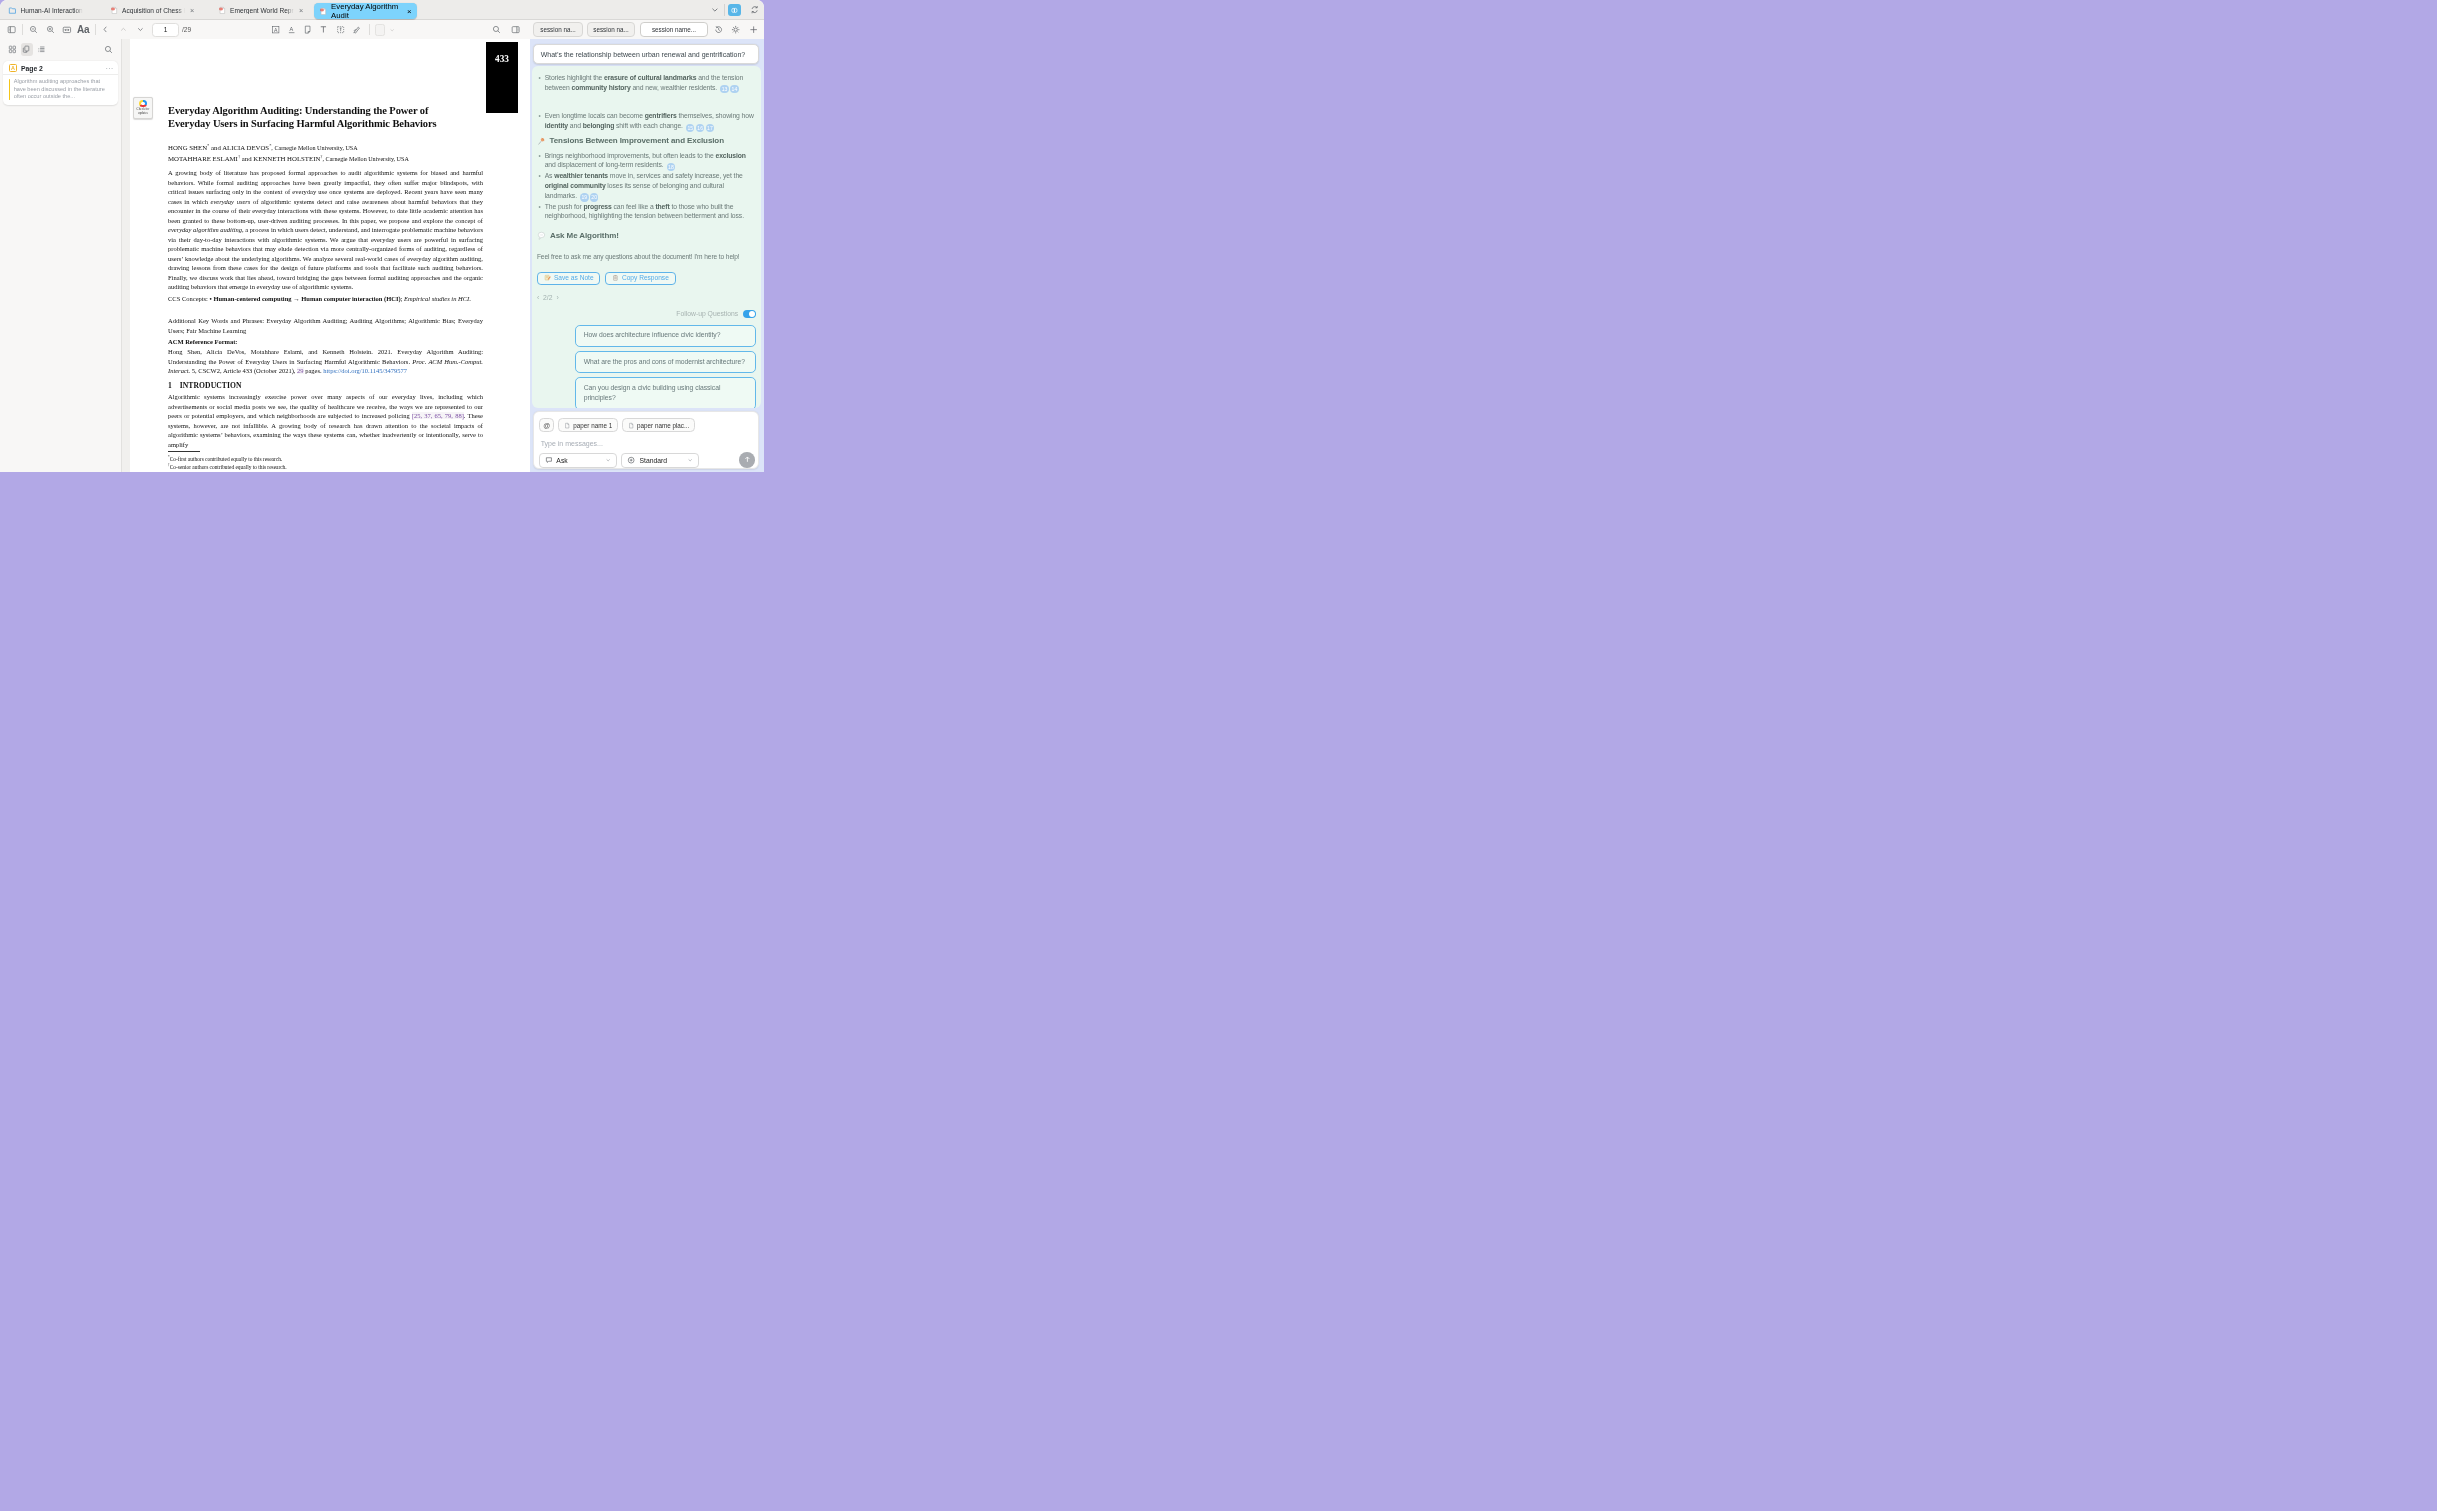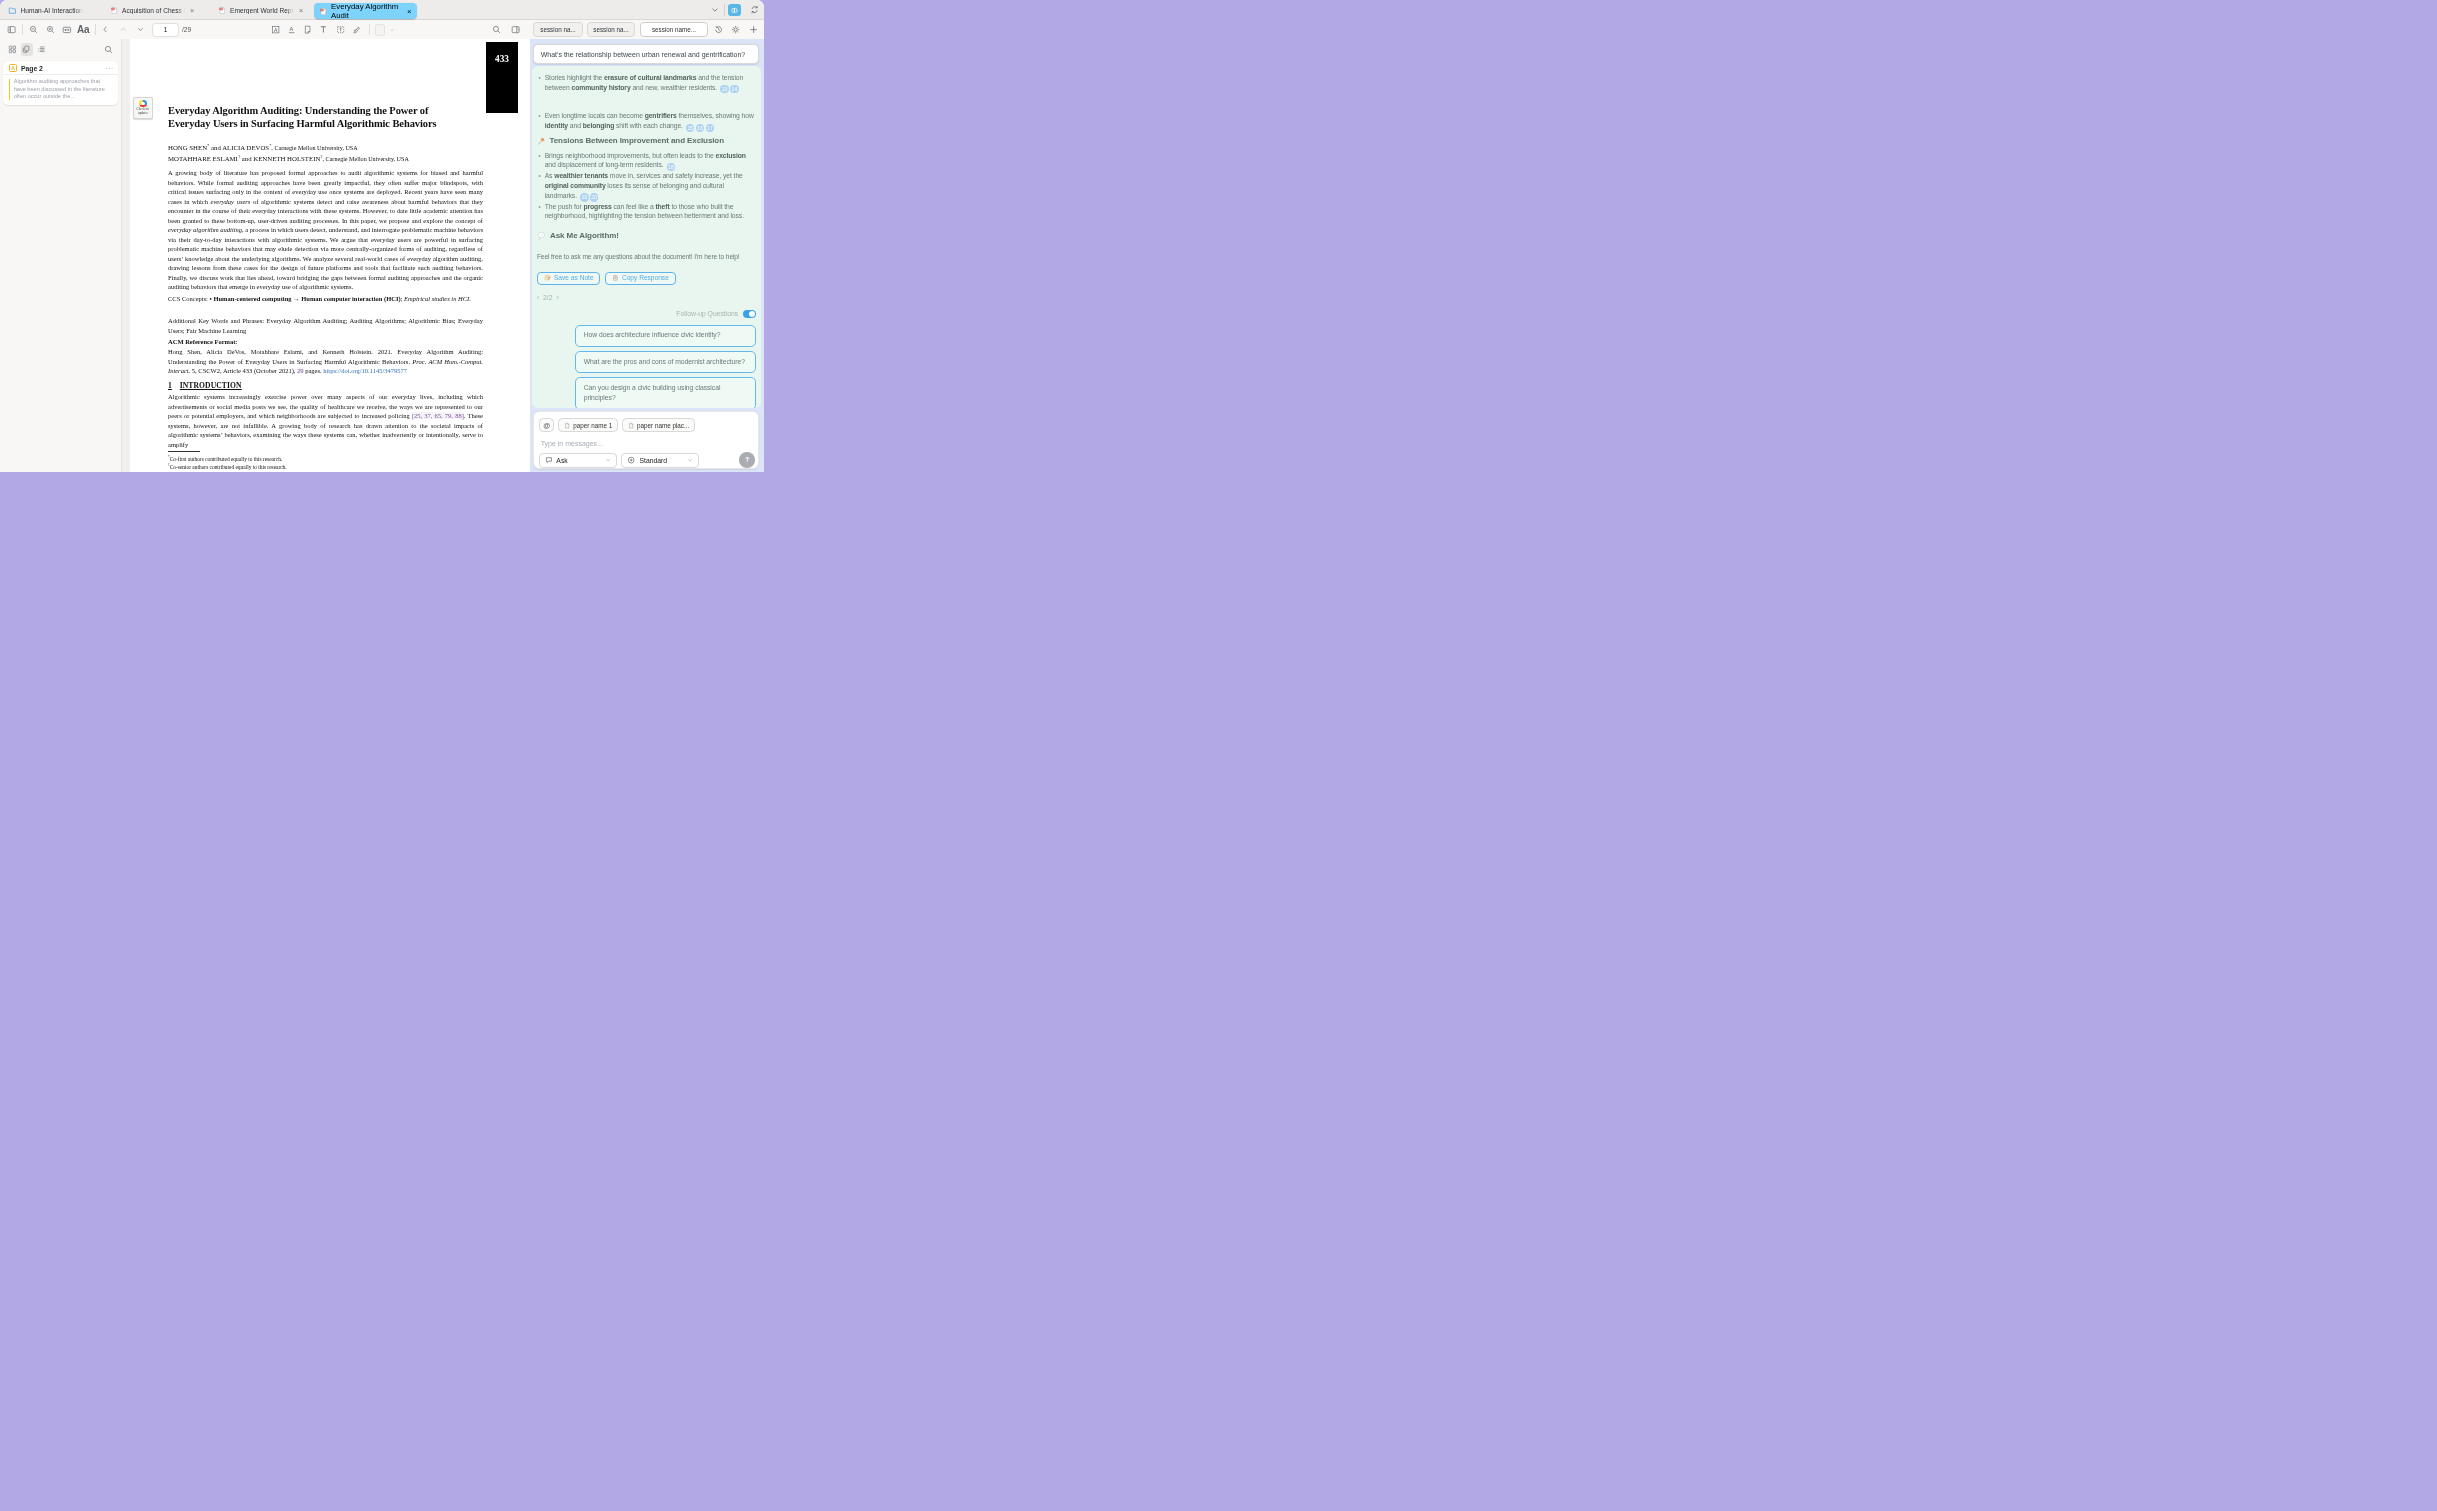--- a/index.html
+++ b/index.html
@@ -47,21 +47,21 @@
   .updring i{width:3.4px;height:3.4px;border-radius:50%;background:#fff;}
   .updtxt{font-size:3.2px;color:#444;text-align:center;line-height:3.7px;margin-top:1px;}
   .ptitle{position:absolute;left:46px;top:65px;width:300px;font-size:10.5px;line-height:13px;font-weight:bold;letter-spacing:-0.1px;}
   .pauth{position:absolute;left:46px;width:322px;font-size:6.8px;}
   .pauth .affil{font-size:6.1px;}
   .pbody{position:absolute;left:46px;width:315px;font-size:6.5px;line-height:9.5px;text-align:justify;}
   .sup{vertical-align:super;font-size:0.65em;}
   .b{font-weight:bold;}.i{font-style:italic;}
   .lk-blue{color:#2f6fbe;}.lk-purple{color:#7b4ea3;background:#f6f4f7;}
   .acmhead{position:absolute;left:46px;font-size:6.5px;font-weight:bold;}
-  .sechead{position:absolute;left:46px;font-size:7.6px;font-weight:bold;letter-spacing:0.1px;text-decoration:underline;}
+  .sechead{position:absolute;left:46px;font-size:7.6px;font-weight:bold;letter-spacing:0.1px;}
   .sechead .num{margin-right:7.8px;}
   .fnrule{position:absolute;left:46px;width:32px;border-top:0.6px solid #333;}
   .fn{position:absolute;left:46px;width:315px;font-size:5.4px;line-height:7.3px;font-family:"Liberation Serif",serif;}
   
   .chat{position:absolute;left:530px;top:39px;width:234px;height:433px;background:#dce4f8;}
   .qbubble{position:absolute;left:3.4px;top:5.4px;width:226px;height:19.5px;background:#fff;border:0.5px solid #d9d9d9;border-radius:4.9px;box-shadow:0 0.5px 1.5px rgba(0,0,0,.10);font-size:7px;color:#3c474d;display:flex;align-items:center;padding-left:6.3px;white-space:nowrap;overflow:hidden;}
   .mint{position:absolute;left:2px;top:27px;width:229px;height:342px;background:#e9f6ef;border-radius:5.9px;padding:6.8px 4.9px 0 4.9px;overflow:hidden;
         font-size:6.8px;letter-spacing:-0.1px;color:#6b7a78;line-height:9.8px;}
   .mint .b{color:#54645f;}
   .cb{position:relative;padding-left:7.8px;}

